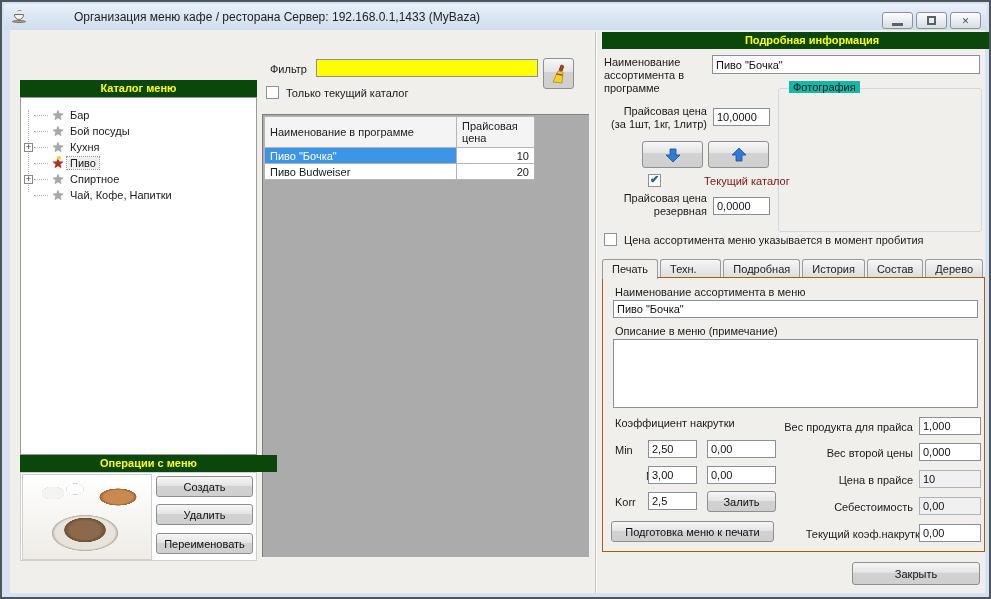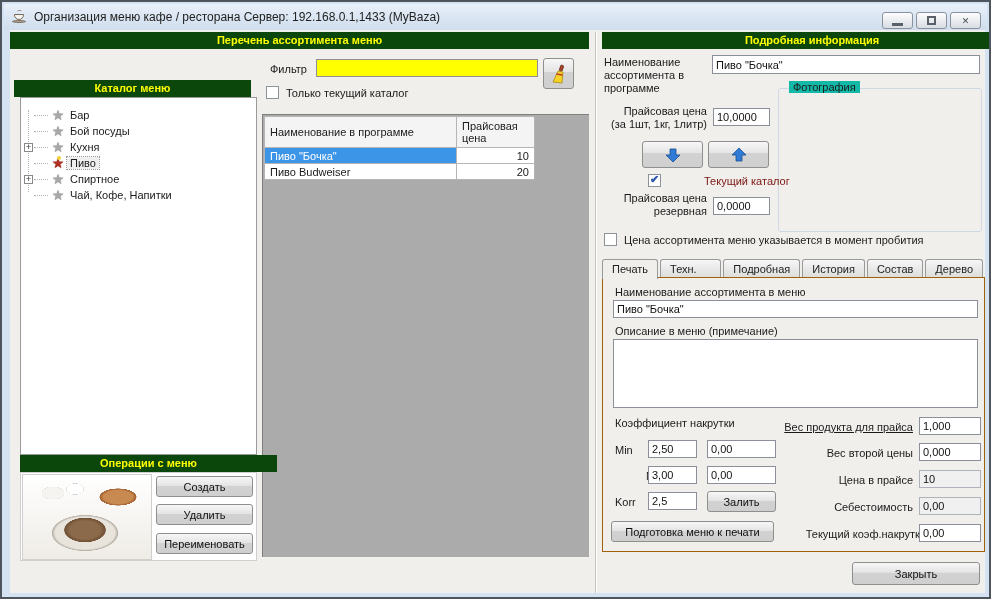--- a/index.html
+++ b/index.html
@@ -2,21 +2,21 @@
 <html><head>
 <meta charset="utf-8">
 <style>
   * { margin:0; padding:0; box-sizing:border-box; }
   html,body { width:991px; height:599px; }
   body { font-family:"Liberation Sans", sans-serif; font-size:11px; color:#1a1a1a; }
 
   .window { position:relative; width:991px; height:599px; background:#d5e2f1;
             border:2px solid #4e555c; overflow:hidden; }
   .titlebar { position:absolute; left:2px; top:2px; right:2px; height:26px;
-              background:linear-gradient(#e8f0fa,#cfdded); display:flex; align-items:center; }
+              background:linear-gradient(#e8f0fa,#cfdded); display:flex; align-items:center;gap:40px; }
   .app-icon { width:16px; height:16px; margin:0 6px 0 8px; position:relative; }
   .app-icon .cup { position:absolute; left:2px; top:5px; width:10px; height:6px; background:#f4f2ee; border:1px solid #7a6a5a; border-radius:0 0 5px 5px; }
   .app-icon .saucer { position:absolute; left:0; top:11px; width:14px; height:3px; background:#b9ab9d; border-radius:50%; border:1px solid #7a6a5a; }
   .app-icon .steam { position:absolute; left:5px; top:1px; width:5px; height:3px; border-top:1px solid #9a8a7a; border-radius:50%; }
   .title-text { font-size:12px; color:#222; }
   .win-controls { position:absolute; right:6px; top:8px; display:flex; gap:3px; }
   .win-btn { width:31px; height:17px; background:linear-gradient(#fdfdfd,#d8dde3);
              border:1px solid #8a939d; border-radius:3px; display:flex; align-items:center;
              justify-content:center; font-size:9px; color:#4a4f55; }
   .glyph-min { width:11px; height:3px; background:#5a6068; margin-top:7px; }
@@ -123,36 +123,35 @@
           <span class="glyph-max"></span>
         </span>
       <span class="win-btn">
           <span>✕</span>
         </span>
     </span>
   </div>
 
   <div class="content">
 
-    <div class="hdr-green" style="left:0;top:2px;width:579px;">Перечень ассортимента меню</div>
 
     <span class="lbl" style="left:260px;top:33px;">Фильтр</span>
     <input class="tb yellow" style="left: 306px; top: 29px; width: 222px; height: 18px;" readonly="">
     <div class="btn broom-btn" style="left:533px;top:28px;width:31px;height:31px;">
       <svg width="20" height="20" viewBox="0 0 20 20">
         <rect x="11" y="1" width="3" height="6" rx="1" fill="#a8452a" stroke="#5e2212" stroke-width="0.7" transform="rotate(18 12 4)"></rect>
         <path d="M4 18 L9 7 L14 8 L13 19 Z" fill="#f5d429" stroke="#a88a10" stroke-width="0.8"></path>
         <path d="M7.5 10 L13.5 11" stroke="#c03a20" stroke-width="1.4"></path>
       </svg>
     </div>
 
     <span class="chkbox" style="left:256px;top:56px;"></span>
     <span class="lbl" style="left:276px;top:57px;">Только текущий каталог</span>
 
-    <div class="hdr-green" style="left:4px;top:50px;width:237px;">Каталог меню</div>
+    <div class="hdr-green" style="left:10px;top:50px;width:237px;">Каталог меню</div>
 
     <div class="tree" style="left:10px;top:67px;">
       <span class="tree-vline"></span>
     <div class="tree-row">
           <span class="expander hide">+</span>
           <span class="connector"></span>
           <span class="star gray">★</span>
           <span class="tree-label ">Бар</span>
         </div>
         <div class="tree-row">
@@ -272,21 +271,21 @@
       <input class="tb" style="left: 104px; top: 162px; width: 69px; height: 18px;" readonly="" value="0,00">
 
       <span class="lbl" style="left:12px;top:192px;margin-left:31px;">Max</span>
       <input class="tb" style="left: 45px; top: 188px; width: 49px; height: 18px;" readonly="" value="3,00">
       <input class="tb" style="left: 104px; top: 188px; width: 69px; height: 18px;" readonly="" value="0,00">
 
       <span class="lbl" style="left:12px;top:218px;">Korr</span>
       <input class="tb" style="left: 45px; top: 214px; width: 49px; height: 18px;" readonly="" value="2,5">
       <div class="btn" style="left:104px;top:213px;width:69px;height:21px;">Залить</div>
 
-      <span class="lbl r" style="left:155px;top:143px;width:155px;text-decoration:underline;">Вес продукта для прайса</span>
+      <span class="lbl r" style="left:155px;top:143px;width:155px;">Вес продукта для прайса</span>
       <input class="tb" style="left: 316px; top: 139px; width: 62px; height: 18px;" readonly="" value="1,000">
 
       <span class="lbl r" style="left:155px;top:169px;width:155px;">Вес второй цены</span>
       <input class="tb" style="left: 316px; top: 165px; width: 62px; height: 18px;" readonly="" value="0,000">
 
       <span class="lbl r" style="left:155px;top:196px;width:155px;">Цена в прайсе</span>
       <input class="tb ro" style="left: 316px; top: 192px; width: 62px; height: 18px;" readonly="" value="10">
 
       <span class="lbl r" style="left:155px;top:223px;width:155px;">Себестоимость</span>
       <input class="tb ro" style="left: 316px; top: 219px; width: 62px; height: 18px;" readonly="" value="0,00">

